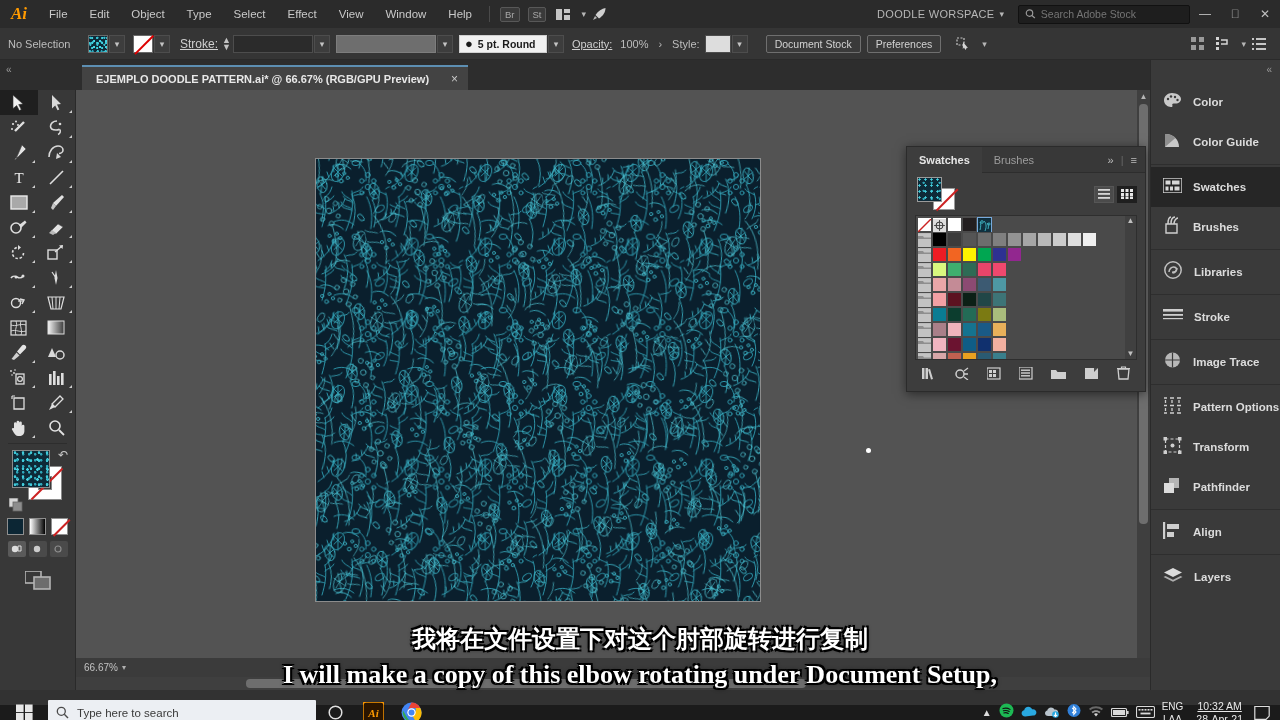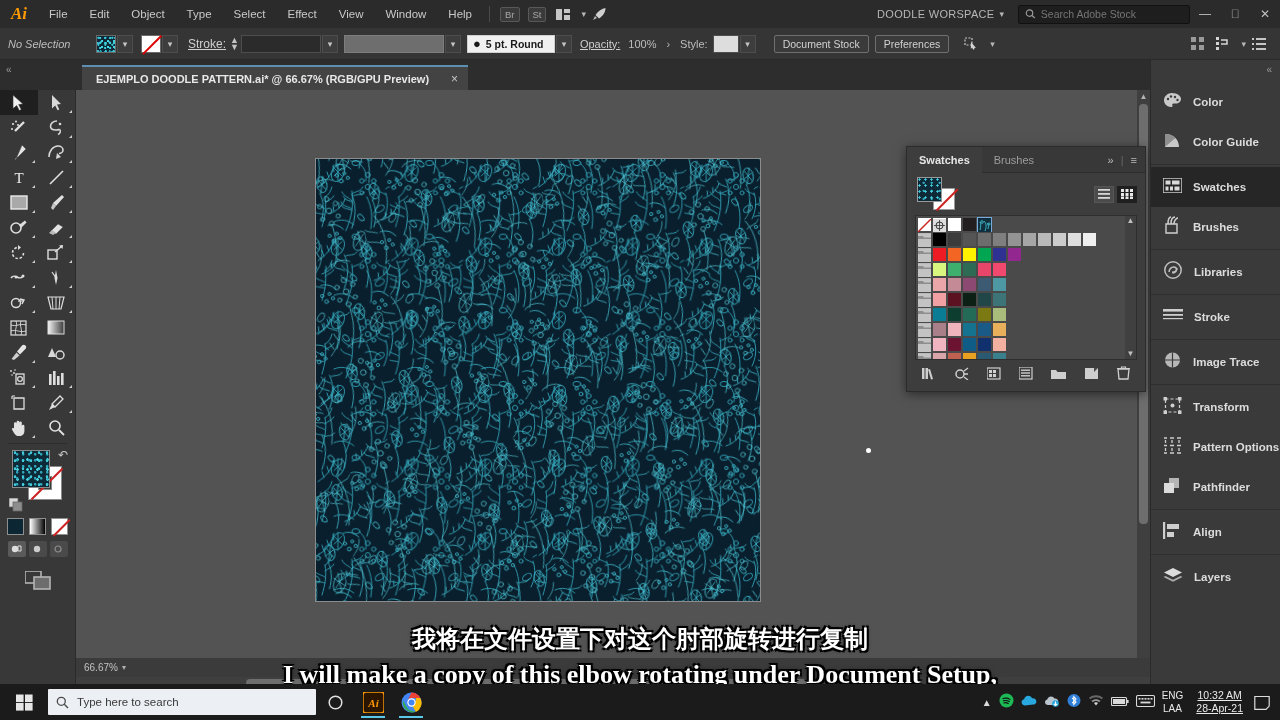--- a/index.html
+++ b/index.html
@@ -207,21 +207,21 @@
     font-family:"DejaVu Sans", sans-serif;
     text-shadow:-2px -2px 0 #000,2px -2px 0 #000,-2px 2px 0 #000,2px 2px 0 #000,
       0 0 4px #000; }
   .sub-en { position:absolute; left:0; top:660px; width:1280px; text-align:center;
     color:#fff; font-size:26px; font-weight:bold;
     font-family:"Liberation Serif", serif;
     text-shadow:-2px -2px 0 #000,2px -2px 0 #000,-2px 2px 0 #000,2px 2px 0 #000,
       0 0 5px #000; }
 
   
-  .taskbar { position:absolute; left:0; bottom:0; width:1280px; height:36px;
+  .taskbar { position:absolute; left:0; bottom:0; width:1280px; height:15px;
     background:#1b1b1b; display:flex; align-items:center; z-index:20; }
   .winlogo { width:48px; height:32px; display:flex; align-items:center;
     justify-content:center; }
   .tb-search { width:268px; height:26px; background:#eceff3; border-radius:1px;
     display:flex; align-items:center; padding:0 8px; }
   .tb-search span { color:#3a3a3a; font-size:11.5px; margin-left:8px; }
   .tb-icon { width:38px; height:32px; display:flex; align-items:center;
     justify-content:center; position:relative; }
   .tb-run { position:absolute; bottom:0; left:7px; width:24px; height:2.5px;
     background:#5bc8e8; }
@@ -285,21 +285,21 @@
         <line x1="7.6" y1="7.6" x2="11" y2="10.5" stroke="#9a9a9a" stroke-width="1.3"></line>
       </svg>
     <input readonly="" placeholder="Search Adobe Stock" style="">
   </div>
   <div class="wbtn">—</div>
   <div class="wbtn">⎕</div>
   <div class="wbtn close">✕</div>
 </div>
 
 <div class="controlbar">
-  <div class="cb-label" style="width:88px;font-style:italic;">No Selection</div>
+  <div class="cb-label" style="width:80px;">No Selection</div>
   <div style="display:flex;align-items:center;">
     <div class="swatchbox patt-mini"></div>
     <div class="dd-arrow">▾</div>
   </div>
   <div style="width:8px"></div>
   <div style="display:flex;align-items:center;">
     <div class="swatchbox nonebox"></div>
     <div class="dd-arrow">▾</div>
   </div>
   <div style="width:10px"></div>
@@ -1117,43 +1117,43 @@
         </svg>
     </span>
     <span class="lbl">Image Trace</span>
   </div>
 
   <div class="dockdiv"></div>
 
   <div class="dockitem">
     <span>
       <svg width="19" height="17" viewBox="0 0 19 17">
+          <g stroke="#cfcfcf" stroke-width="1.3" fill="none">
+            <path d="M1 1h3M7 1h4M14 1h4M1 8.5h3M7 8.5h4M14 8.5h4M1 16h3M7 16h4M14 16h4"></path>
+            <path d="M2.5 3v3M9 3v3M16 3v3M2.5 11v3M9 11v3M16 11v3"></path>
+          </g>
+        </svg>
+    </span>
+    <span class="lbl">Pattern Options</span>
+  </div>
+
+  <div class="dockitem">
+    <span>
+      <svg width="19" height="17" viewBox="0 0 19 17">
           <rect x="2.5" y="2" width="14" height="13" fill="none" stroke="#cfcfcf" stroke-width="1.2" stroke-dasharray="3 2"></rect>
           <g fill="#cfcfcf">
             <rect x="0.5" y="0" width="3.5" height="3.5"></rect>
             <rect x="15" y="0" width="3.5" height="3.5"></rect>
             <rect x="0.5" y="13.5" width="3.5" height="3.5"></rect>
             <rect x="15" y="13.5" width="3.5" height="3.5"></rect>
             <circle cx="9.5" cy="8.5" r="2"></circle>
           </g>
         </svg>
     </span>
     <span class="lbl">Transform</span>
-  </div>
-
-  <div class="dockitem">
-    <span>
-      <svg width="19" height="17" viewBox="0 0 19 17">
-          <g stroke="#cfcfcf" stroke-width="1.3" fill="none">
-            <path d="M1 1h3M7 1h4M14 1h4M1 8.5h3M7 8.5h4M14 8.5h4M1 16h3M7 16h4M14 16h4"></path>
-            <path d="M2.5 3v3M9 3v3M16 3v3M2.5 11v3M9 11v3M16 11v3"></path>
-          </g>
-        </svg>
-    </span>
-    <span class="lbl">Pattern Options</span>
   </div>
 
   <div class="dockitem">
     <span>
       <svg width="19" height="17" viewBox="0 0 19 17">
           <rect x="6" y="1" width="10" height="10" fill="#b5b5b5"></rect>
           <rect x="1" y="6" width="10" height="10" fill="#dcdcdc"></rect>
         </svg>
     </span>
     <span class="lbl">Pathfinder</span>

